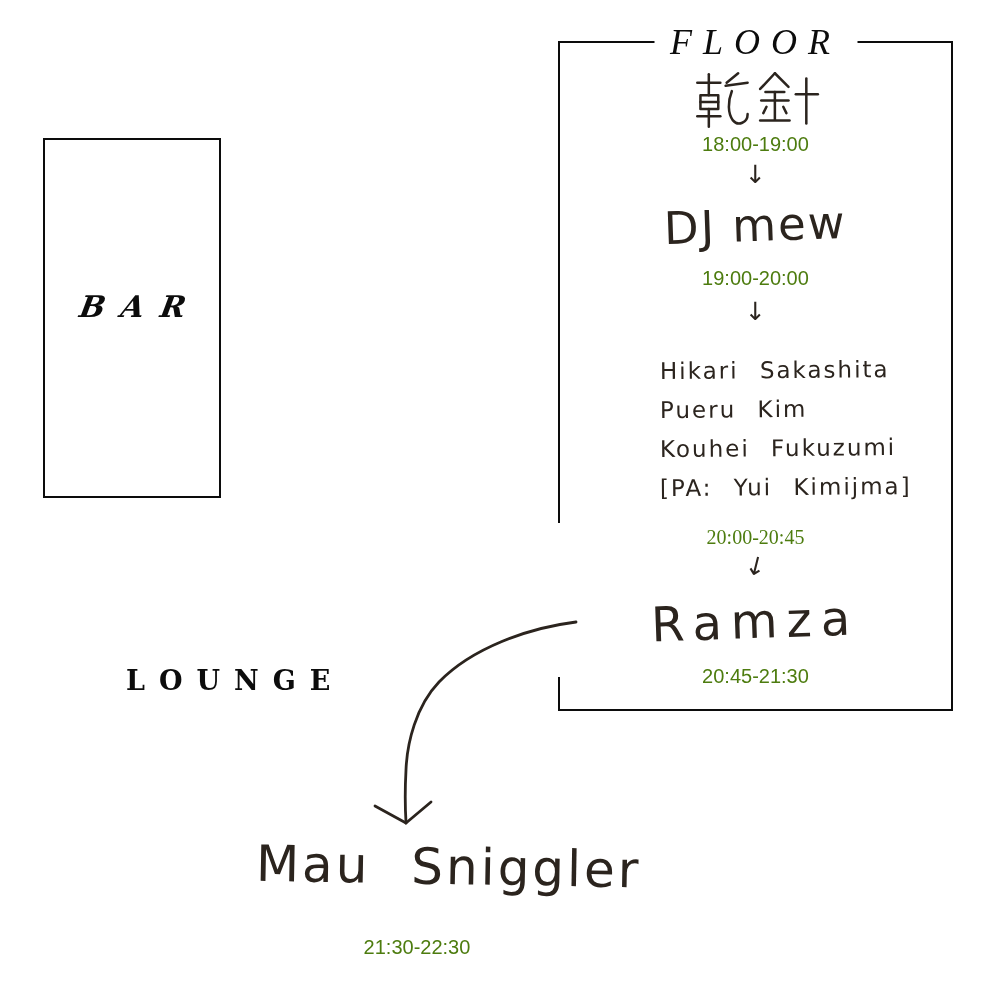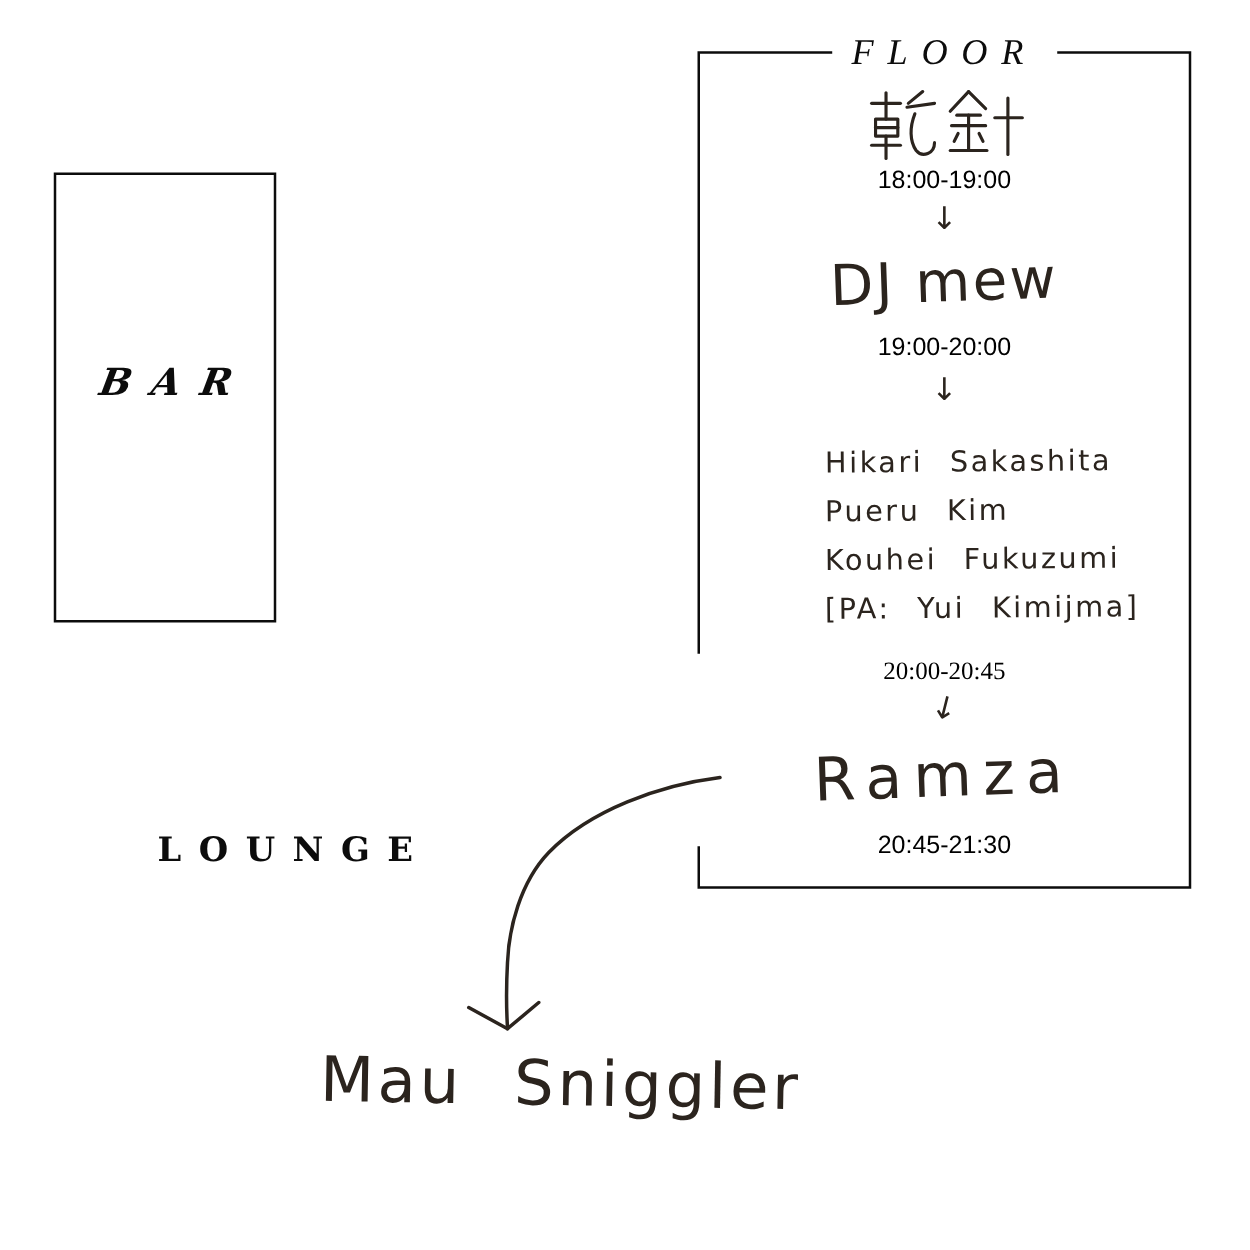--- a/index.html
+++ b/index.html
@@ -22,26 +22,26 @@
     position:absolute; left:558px; top:41px; width:395px; height:670px;
     border:2px solid #0c0c0c;
   }
   .floor-border-gap {
     position:absolute; left:-3px; top:480px; width:4px; height:154px; background:#ffffff;
   }
   .floor-label {
     position:absolute; top:-19px; left:50%; transform:translateX(-50%);
     background:#ffffff; padding:0 16px;
     font-family:"Liberation Serif", serif; font-style:italic;
-    font-size:29px; letter-spacing:11px; color:#0c0c0c; white-space:nowrap; line-height:36px;
+    font-size:36px; letter-spacing:11px; color:#0c0c0c; white-space:nowrap; line-height:36px;
   }
   
   .centered { position:absolute; left:0; width:100%; text-align:center; }
   .time {
-    font-family:"Liberation Sans", sans-serif; font-size:20px; color:#000000;
+    font-family:"Liberation Sans", sans-serif; font-size:20px; color:#4d7c0f;
     letter-spacing:0px; white-space:nowrap;
   }
   .hand { color:#2b241e; font-family:"DejaVu Sans", sans-serif; }
   .down-arrow {
     font-family:"DejaVu Sans", sans-serif; font-size:25px; color:#2b241e;
     font-weight:normal; line-height:26px; display:inline-block;
   }
   .kanji-wrap { position:absolute; left:50%; top:27px; transform:translateX(-50%); }
   .t-1 { top:90px; }
   .a-1 { top:119px; }
@@ -141,14 +141,15 @@
 
   <svg class="curved-arrow" width="240" height="240" viewBox="0 0 240 240" role="img" aria-label="curved-arrow-down-left">
     <g class="ink" style="stroke-width:2.8;">
       <path d="M216,24 C168,30 112,50 79,84 C56,108 47,145 46,172 C45,190 45,208 46,224"></path>
       <path d="M15,208 L46,225"></path>
       <path d="M46,225 L71,204"></path>
     </g>
   </svg>
 
   <div class="mau hand"><span>Mau Sniggler</span></div>
+  <div class="t-5 time">21:30-22:30</div>
 
 </div>
 
 </body></html>

